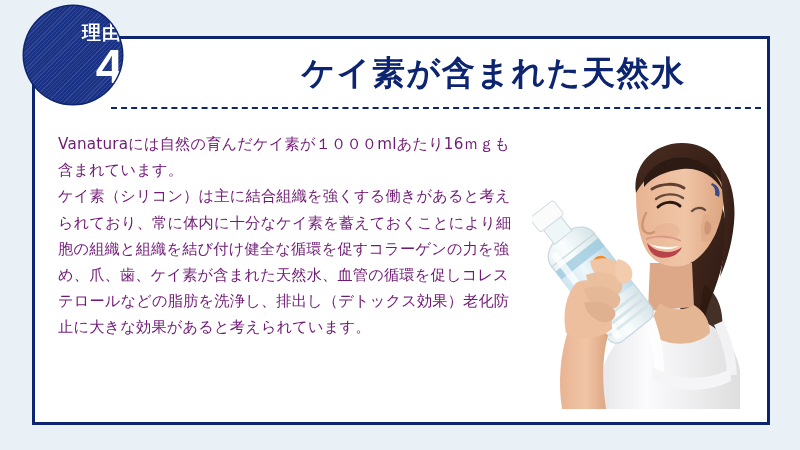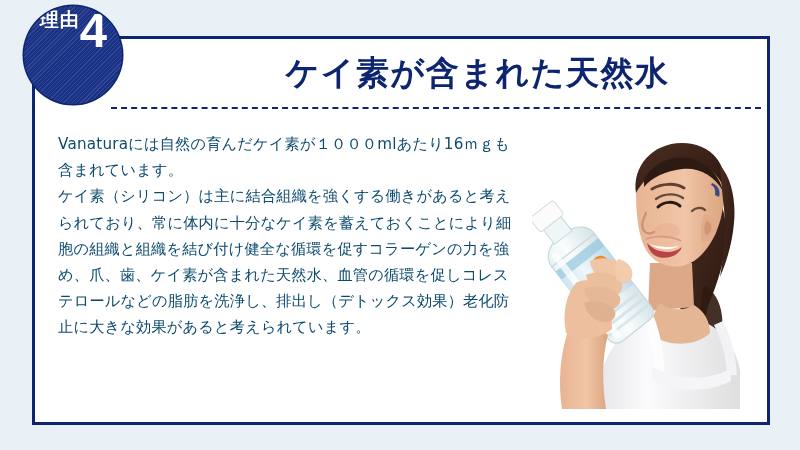--- a/index.html
+++ b/index.html
@@ -39,22 +39,22 @@
     background-image: repeating-linear-gradient(
         135deg,
         rgba(255,255,255,0.11) 0px,
         rgba(255,255,255,0.11) 1px,
         rgba(255,255,255,0) 1px,
         rgba(255,255,255,0) 3px
       );
     box-shadow: 0 0 0 1.5px #0d2570;
     z-index: 20;
     display: flex;
-    flex-direction: row;
-    align-items: flex-start;
+    flex-direction: column;
+    align-items: flex-end;
     justify-content: center;
     overflow: hidden;
   }
 
   .badge-label {
     color: #ffffff;
     font-size: 19px;
     font-weight: bold;
     letter-spacing: 1px;
     line-height: 1;
@@ -75,21 +75,21 @@
   .title-zone {
     position: absolute;
     left: 0;
     top: 0;
     width: 738px;
     height: 84px;
   }
 
   .title {
     position: absolute;
-    left: 170px;
+    left: 186px;
     top: 14px;
     width: 545px;
     text-align: center;
     color: #0d2570;
     font-size: 33px;
     font-weight: bold;
     letter-spacing: 1.5px;
     line-height: 1.2;
     white-space: nowrap;
   }
@@ -102,21 +102,21 @@
     height: 0;
     border-top: 2.5px dashed #0d2570;
   }
 
   
   .body-text {
     position: absolute;
     left: 23px;
     top: 92px;
     width: 460px;
-    color: #0c4a6e;
+    color: #701a75;
     font-size: 15.2px;
     line-height: 26.2px;
     letter-spacing: 0.2px;
     font-family: "DejaVu Sans", "Liberation Sans", sans-serif;
   }
 
   .body-text p { margin: 0; }
 
   
   .photo {

